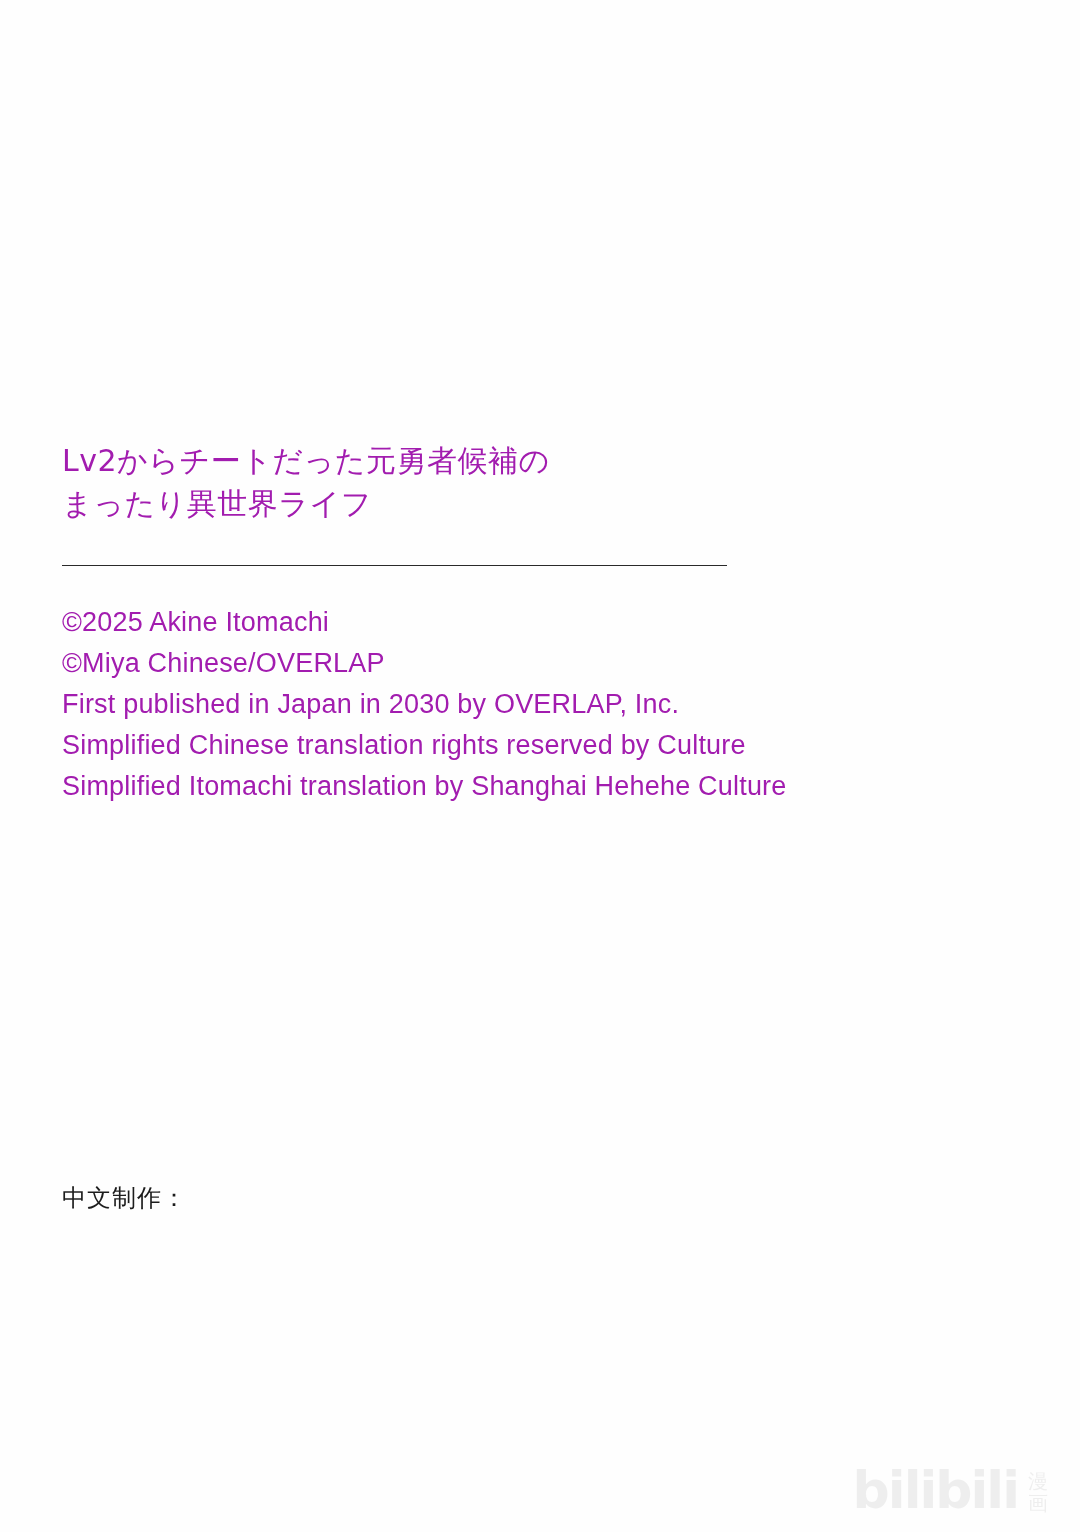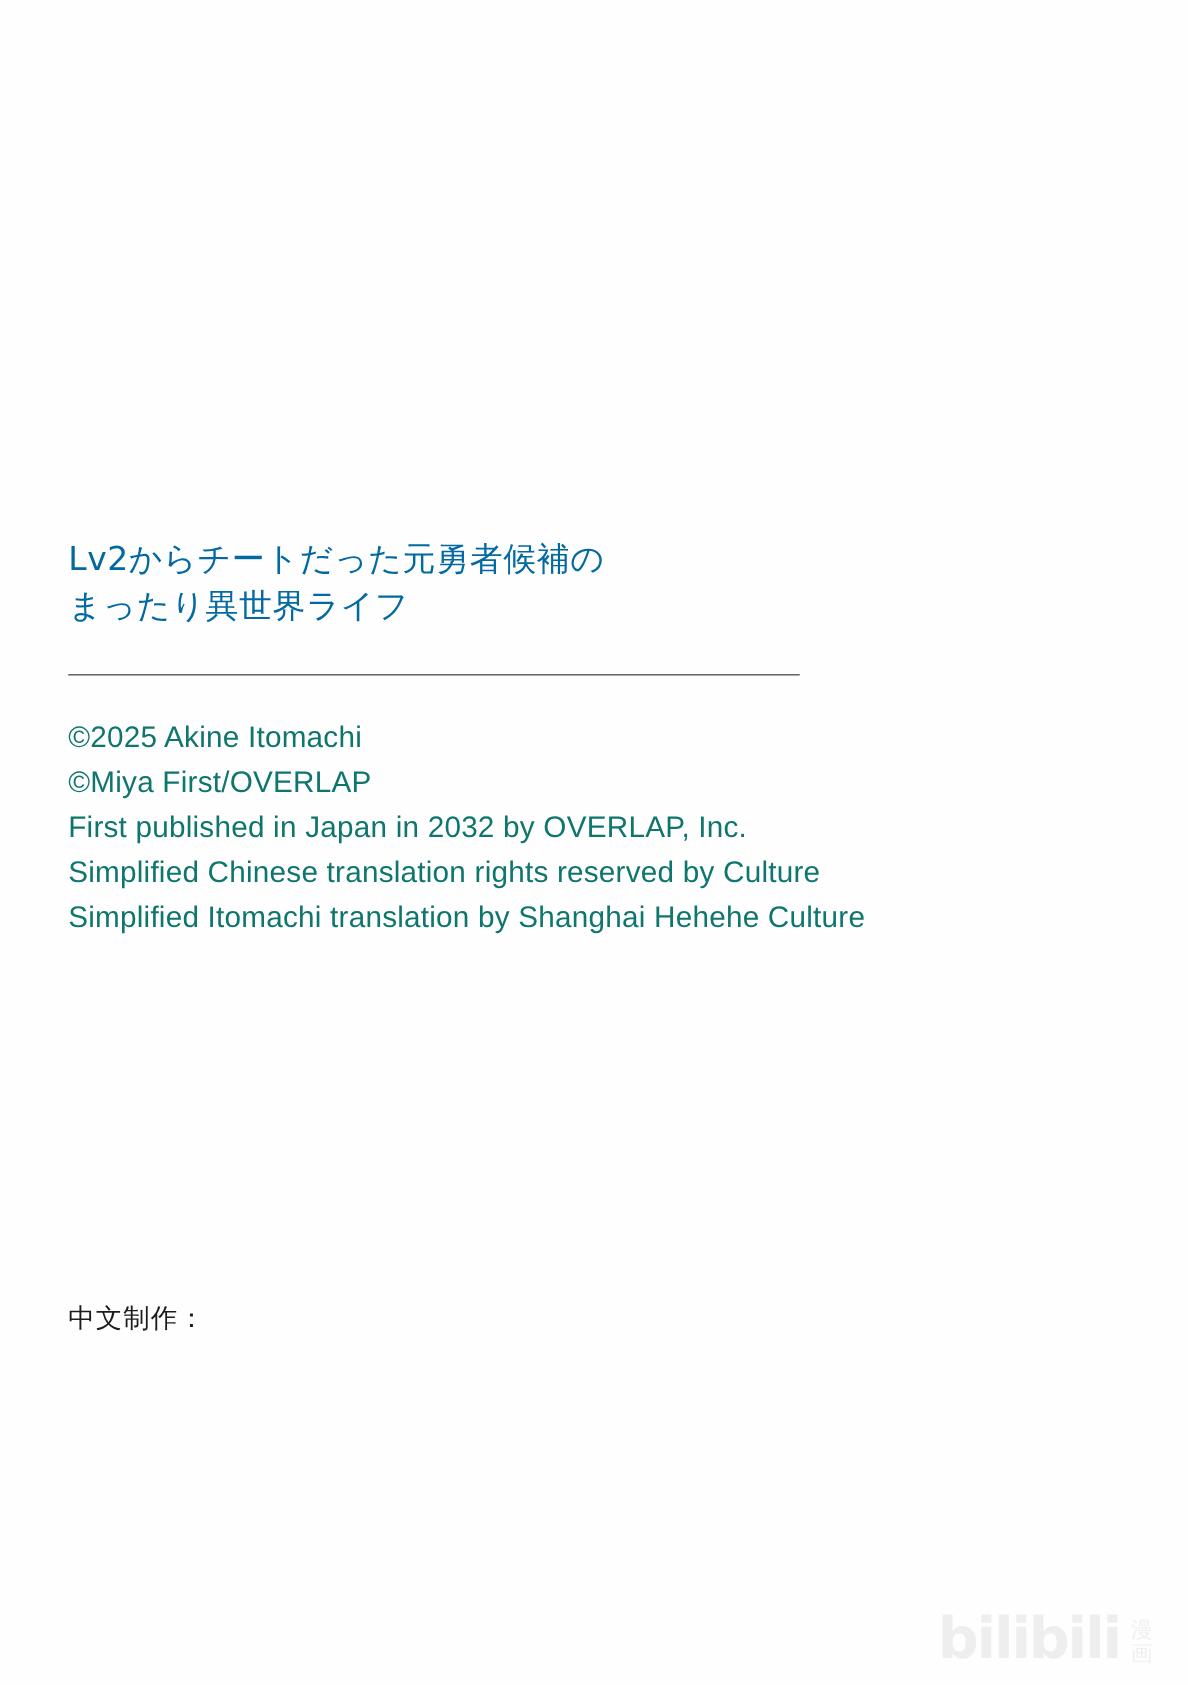--- a/index.html
+++ b/index.html
@@ -27,38 +27,37 @@
     left: 62px;
     top: 440px;
     width: 960px;
   }
 
   .jp-title {
     font-family: "DejaVu Sans", sans-serif;
     font-size: 30px;
     line-height: 1.42;
     letter-spacing: 0.5px;
-    color: #0369a1;
+    color: #a21caf;
     font-weight: 500;
     white-space: pre-line;
-    margin-top: 48px;
   }
 
   .rule {
     margin-top: 40px;
     width: 665px;
     height: 1px;
     background: #2a2a2a;
   }
 
   .credits {
     margin-top: 36px;
     font-size: 27px;
     line-height: 41px;
-    color: #0f766e;
+    color: #a21caf;
     letter-spacing: 0.2px;
   }
   .credits div {
     white-space: pre;
   }
 
   .producer {
     position: absolute;
     left: 62px;
     top: 1176px;
@@ -102,22 +101,22 @@
 <div class="page">
 
   <div class="colophon">
     <div class="jp-title">Lv2からチートだった元勇者候補の
 まったり異世界ライフ</div>
 
     <div class="rule"></div>
 
     <div class="credits">
       <div>©2025 Akine Itomachi</div>
-      <div>©Miya First/OVERLAP</div>
-      <div>First published in Japan in 2032 by OVERLAP, Inc.</div>
+      <div>©Miya Chinese/OVERLAP</div>
+      <div>First published in Japan in 2030 by OVERLAP, Inc.</div>
       <div>Simplified Chinese translation rights reserved by Culture</div>
       <div>Simplified Itomachi translation by Shanghai Hehehe Culture</div>
     </div>
   </div>
 
   <div class="producer">
     <div>中文制作：</div>
   </div>
 
   <div class="watermark">

